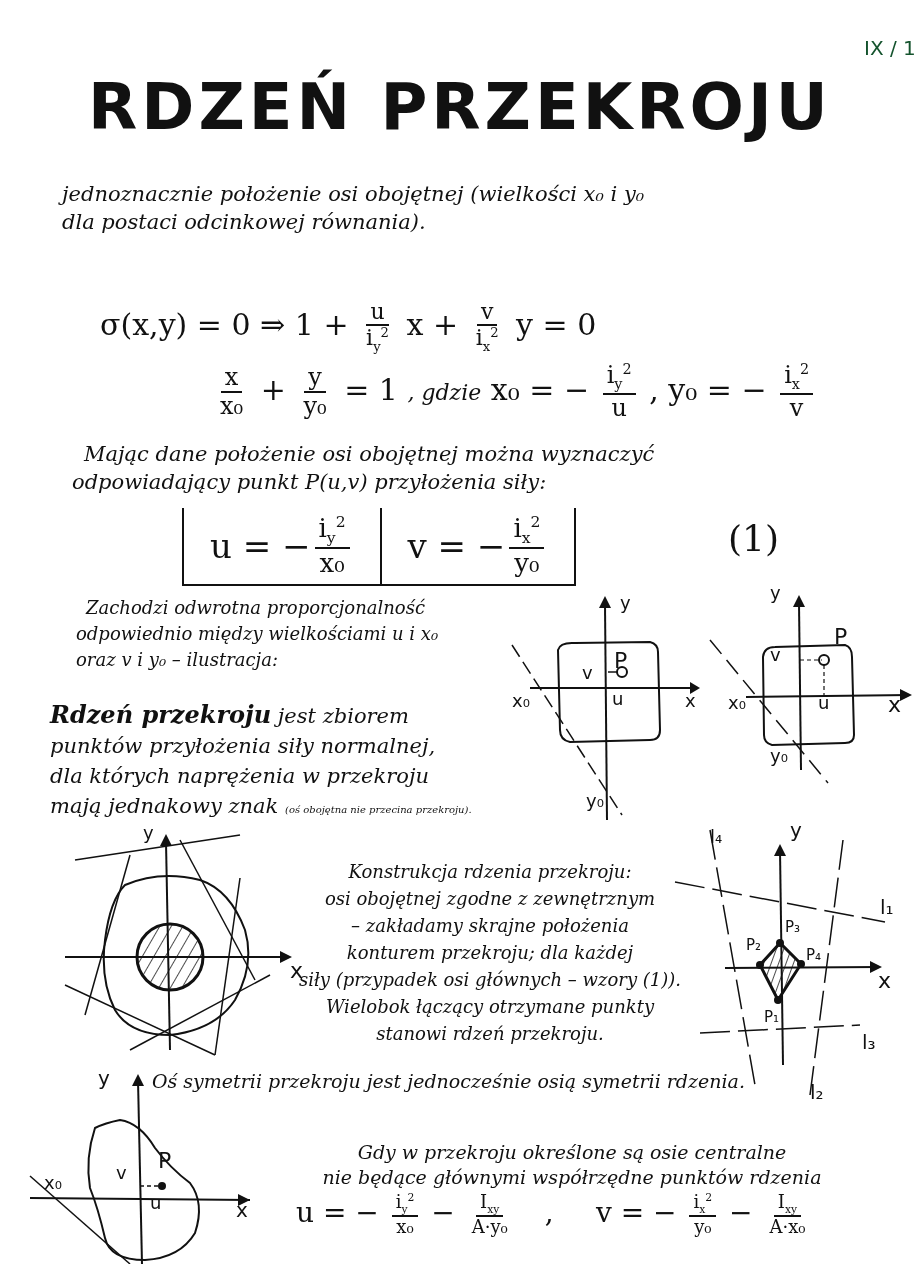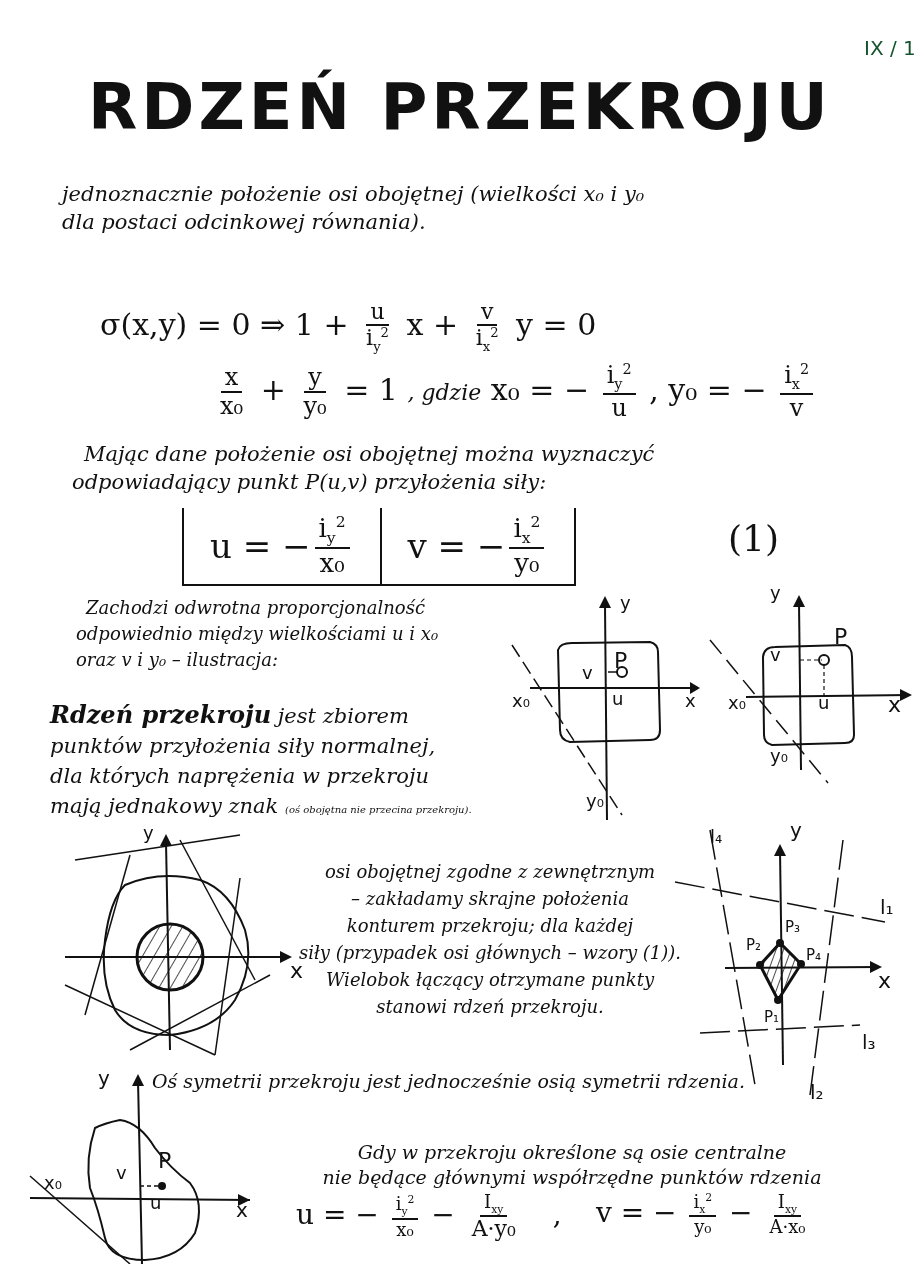--- a/index.html
+++ b/index.html
@@ -160,20 +160,21 @@
     <pattern id="hatch" width="10" height="10" patternUnits="userSpaceOnUse" patternTransform="rotate(30)">
       <line x1="0" y1="0" x2="0" y2="10" stroke="#111" stroke-width="1.5"></line>
     </pattern>
   </defs>
   <circle cx="140" cy="127" r="33" fill="url(#hatch)" stroke="#111" stroke-width="3"></circle>
 </svg>
 <span class="abs lbl" style="left:143px;top:822px">y</span>
 <span class="abs lbl" style="left:290px;top:958px;font-size:22px">x</span>
 
 <div class="abs hand" style="left:270px;top:858px;font-size:18px;line-height:27px;width:440px;text-align:center;">
+  <div>Konstrukcja rdzenia przekroju:</div>
   <div>osi obojętnej zgodne z zewnętrznym</div>
   <div>– zakładamy skrajne położenia</div>
   <div>konturem przekroju; dla każdej</div>
   <div>siły (przypadek osi głównych – wzory (1)).</div>
   <div>Wielobok łączący otrzymane punkty</div>
   <div>stanowi rdzeń przekroju.</div>
 </div>
 
 <svg style="left:670px;top:810px" width="248" height="300">
   <line x1="5" y1="72" x2="215" y2="112" stroke="#111" stroke-width="1.5" stroke-dasharray="30,8"></line>
@@ -232,21 +233,21 @@
 
 <div class="abs eq" style="left:296px;top:1192px;font-size:28px;">
   <span>u = −</span>
   <span class="frac">
       <span class="num" style="font-size:18px"><span>i</span><sub>y</sub><sup>2</sup></span>
       <span class="den" style="font-size:18px">x₀</span>
     </span>
   <span>−</span>
   <span class="frac">
       <span class="num" style="font-size:18px"><span>I</span><sub>xy</sub></span>
-      <span class="den" style="font-size:22px">A·y₀</span>
+      <span class="den" style="font-size:18px">A·y₀</span>
     </span>
   <span style="margin-left:20px">,</span>
 </div>
 <div class="abs eq" style="left:596px;top:1192px;font-size:28px;">
   <span>v = −</span>
   <span class="frac">
       <span class="num" style="font-size:18px"><span>i</span><sub>x</sub><sup>2</sup></span>
       <span class="den" style="font-size:18px">y₀</span>
     </span>
   <span>−</span>

